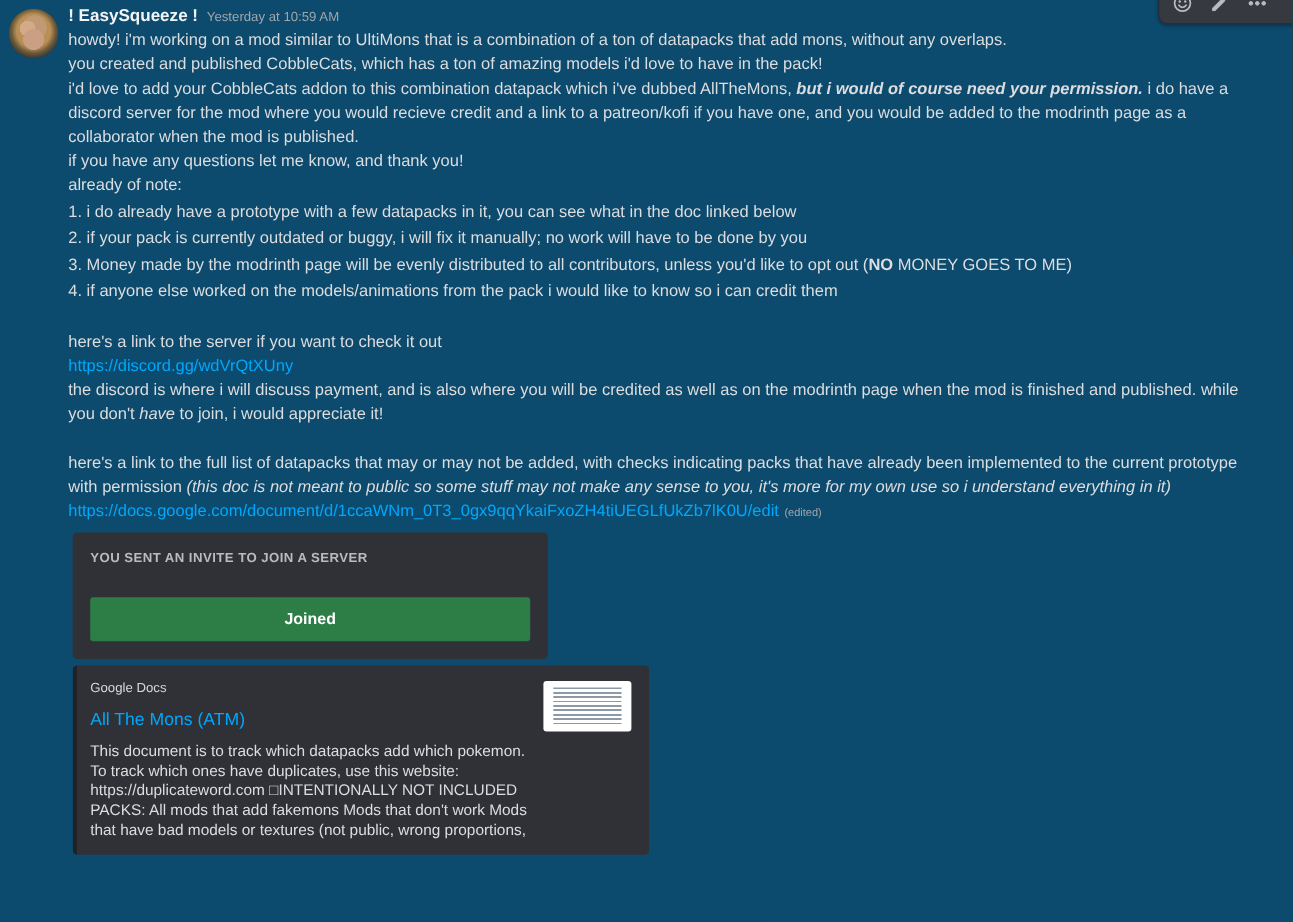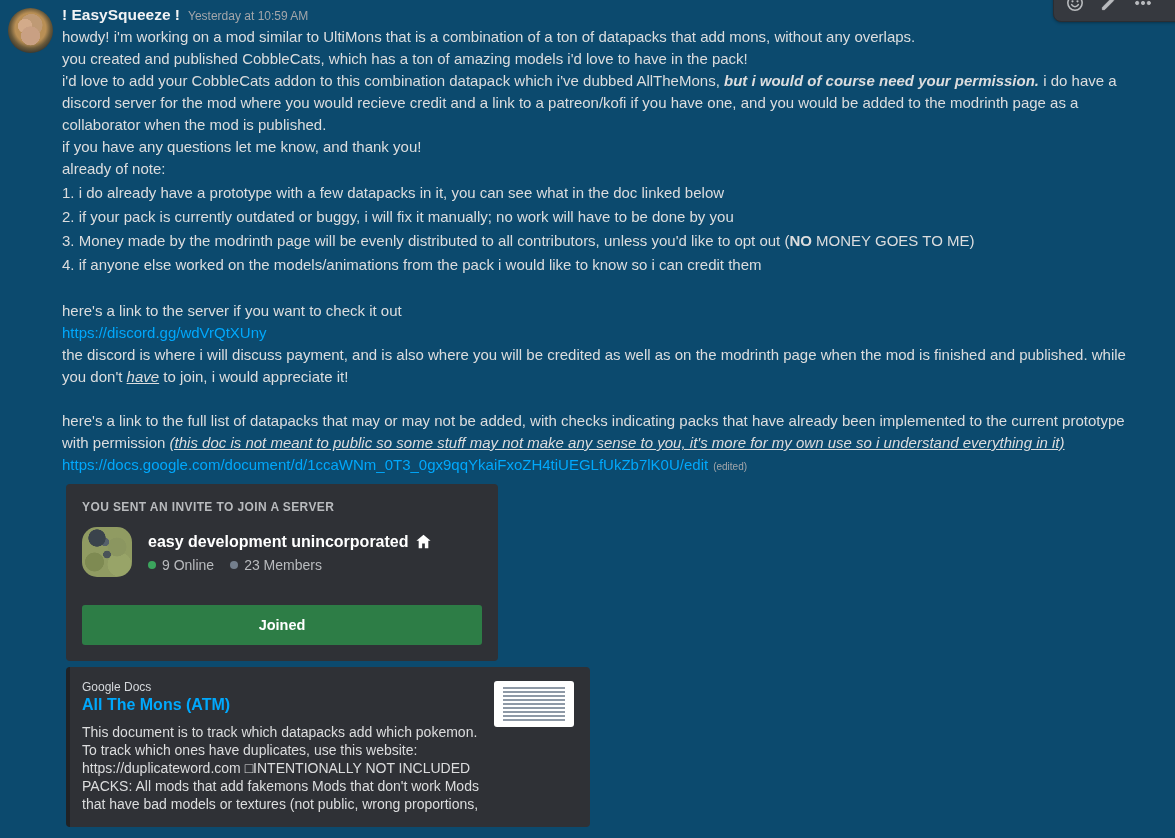--- a/index.html
+++ b/index.html
@@ -29,21 +29,21 @@
   }
   .msg{position:absolute;left:62px;top:4px;width:1090px;}
   .msg-header{height:22px;display:flex;align-items:baseline;gap:8px;}
   .username{font-weight:700;color:#f2f3f5;font-size:15.5px;cursor:pointer;}
   .timestamp{font-size:12px;color:#a3a6aa;}
   .msg-content{width:1082px;}
   .line{min-height:22px;}
   .spacer{height:22px;}
   .li{margin:2px 0;}
   .b{font-weight:700;}
-  .i{font-style:italic;text-decoration:underline;}
+  .i{font-style:italic;}
   .bi{font-weight:700;font-style:italic;}
   .link{color:#00a8fc;text-decoration:none;cursor:pointer;}
   .edited{font-size:10px;color:#a3a6aa;margin-left:5px;}
   
   .invite{
     margin-top:6px;margin-left:4px;width:432px;box-sizing:border-box;
     background:#2f3136;border-radius:4px;padding:16px;
   }
   .invite-header{
     font-size:12px;font-weight:700;letter-spacing:.4px;color:#b9bbbe;
@@ -72,21 +72,21 @@
     background:#2d7d46;color:#ffffff;font-weight:700;font-size:14.5px;
     font-family:"Liberation Sans",sans-serif;cursor:pointer;
   }
   
   .docs-embed{
     position:relative;margin-top:6px;margin-left:4px;width:524px;box-sizing:border-box;
     background:#2f3136;border-radius:4px;border-left:4px solid #202225;
     padding:12px 16px 14px 12px;
   }
   .docs-provider{font-size:12px;color:#d5d8dc;line-height:16px;}
-  .docs-title{font-size:16px;font-weight:700;color:#00a8fc;margin-top:0;line-height:20px;cursor:pointer;}
+  .docs-title{font-size:16px;font-weight:400;color:#00a8fc;margin-top:12px;line-height:20px;cursor:pointer;}
   .docs-desc{font-size:14px;color:#dcddde;line-height:18px;margin-top:8px;max-width:402px;}
   .docs-thumb{
     position:absolute;top:14px;right:16px;width:80px;height:46px;
     background:#ffffff;border-radius:3px;overflow:hidden;
   }
   .docs-thumb-lines{
     position:absolute;left:9px;right:9px;top:6px;bottom:6px;
     background:repeating-linear-gradient(to bottom,#8e99a6 0 1.6px,transparent 1.6px 4px);
   }
 </style>
@@ -143,43 +143,20 @@
       <div class="line"><a class="link">https://discord.gg/wdVrQtXUny</a></div>
       <div class="line"><span>the discord is where i will discuss payment, and is also where you will be credited as well as on the modrinth page when the mod is finished and published. while you don't </span><span class="i">have</span><span> to join, i would appreciate it!</span></div>
 
       <div class="spacer"></div>
       <div class="line"><span>here's a link to the full list of datapacks that may or may not be added, with checks indicating packs that have already been implemented to the current prototype with permission </span><span class="i">(this doc is not meant to public so some stuff may not make any sense to you, it's more for my own use so i understand everything in it)</span></div>
       <div class="line"><a class="link">https://docs.google.com/document/d/1ccaWNm_0T3_0gx9qqYkaiFxoZH4tiUEGLfUkZb7lK0U/edit</a><span class="edited">(edited)</span></div>
     </div>
 
     <div class="invite">
       <div class="invite-header">YOU SENT AN INVITE TO JOIN A SERVER</div>
-      <div class="invite-row">
-        <div class="server-icon"></div>
-        <div class="server-meta">
-          <div class="server-name">
-            <span>easy development unincorporated</span>
-            <span class="home-icon">
-              <svg viewBox="0 0 24 24">
-                  <path d="M12 2.5l10 8.6h-3.2v10.4h-4.9v-6.6H10.1v6.6H5.2V11.1H2z"></path>
-                </svg>
-            </span>
-          </div>
-          <div class="server-status">
-            <span class="status-item">
-                <span class="dot" style="background:#3ba55d"></span>
-                <span>9 Online</span>
-              </span>
-            <span class="status-item">
-                <span class="dot" style="background:#747f8d"></span>
-                <span>23 Members</span>
-              </span>
-          </div>
-        </div>
-      </div>
       <button class="joined-btn">Joined</button>
     </div>
 
     <div class="docs-embed">
       <div class="docs-provider">Google Docs</div>
       <div class="docs-title">All The Mons (ATM)</div>
       <div class="docs-desc">This document is to track which datapacks add which pokemon. To track which ones have duplicates, use this website: https://duplicateword.com □INTENTIONALLY NOT INCLUDED PACKS: All mods that add fakemons Mods that don't work Mods that have bad models or textures (not public, wrong proportions,</div>
       <div class="docs-thumb">
         <div class="docs-thumb-lines"></div>
       </div>

